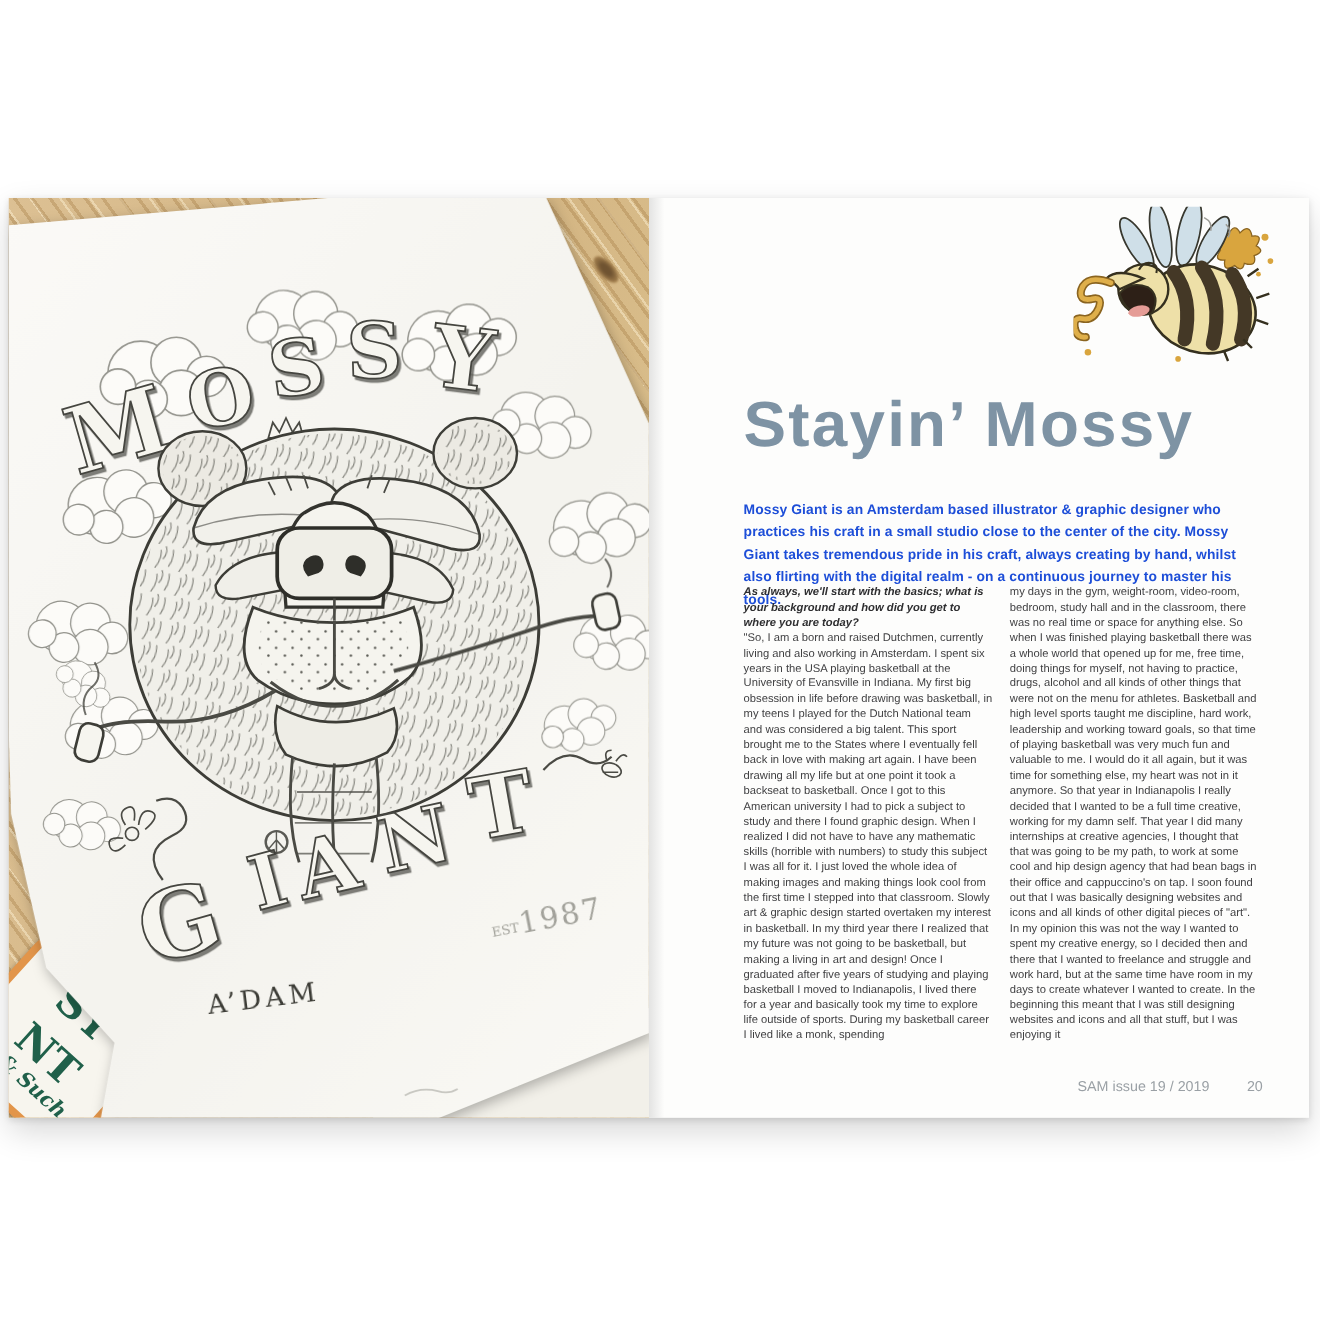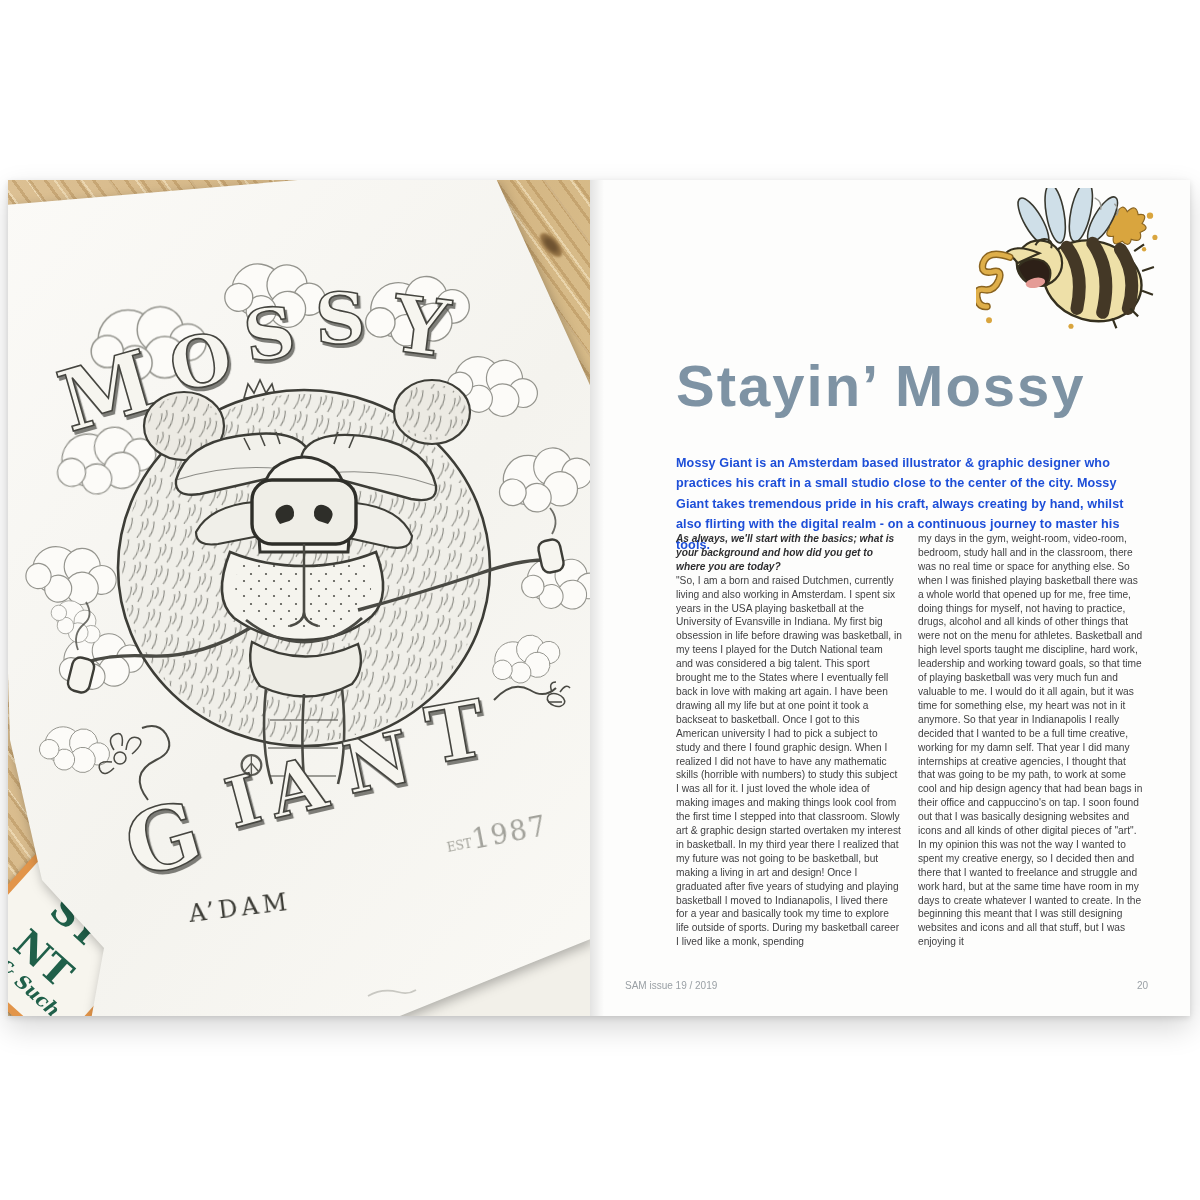--- a/index.html
+++ b/index.html
@@ -33,22 +33,22 @@
   .page::before{content:"";position:absolute;left:0;top:0;bottom:0;width:14px;
       background:linear-gradient(90deg,rgba(0,0,0,.10),rgba(0,0,0,0));}
   .bee{position:absolute;right:26px;top:8px;width:188px;height:158px;}
   h1.title{position:absolute;left:86px;top:172px;margin:0;font-size:58px;letter-spacing:2px;
            font-weight:bold;color:#7e93a4;}
   .intro{position:absolute;left:86px;top:260px;width:468px;font-weight:bold;font-size:12.6px;
          line-height:20.5px;color:#1d4ed8;letter-spacing:.1px;}
   .cols{position:absolute;left:86px;top:352px;width:468px;display:flex;gap:16px;}
   .col{width:226px;font-size:10.2px;line-height:13.9px;color:#3f3f41;letter-spacing:0;}
   .q{font-weight:bold;font-style:italic;color:#2e2e30;}
-  .footer{position:absolute;left:0;right:42px;top:800px;display:flex;justify-content:space-between;gap:34px;
-          font-size:10px;color:#9aa0a5;padding-left:35px;}
+  .footer{position:absolute;left:0;right:42px;top:800px;display:flex;justify-content:flex-end;gap:34px;
+          font-size:13px;color:#9aa0a5;padding-left:35px;}
   
   .ink{stroke:#4a4a44;fill:none;}
 </style>
 </head>
 <body>
 
 <div class="spread">
 
   <div class="photo">
     <div class="wood"></div>

